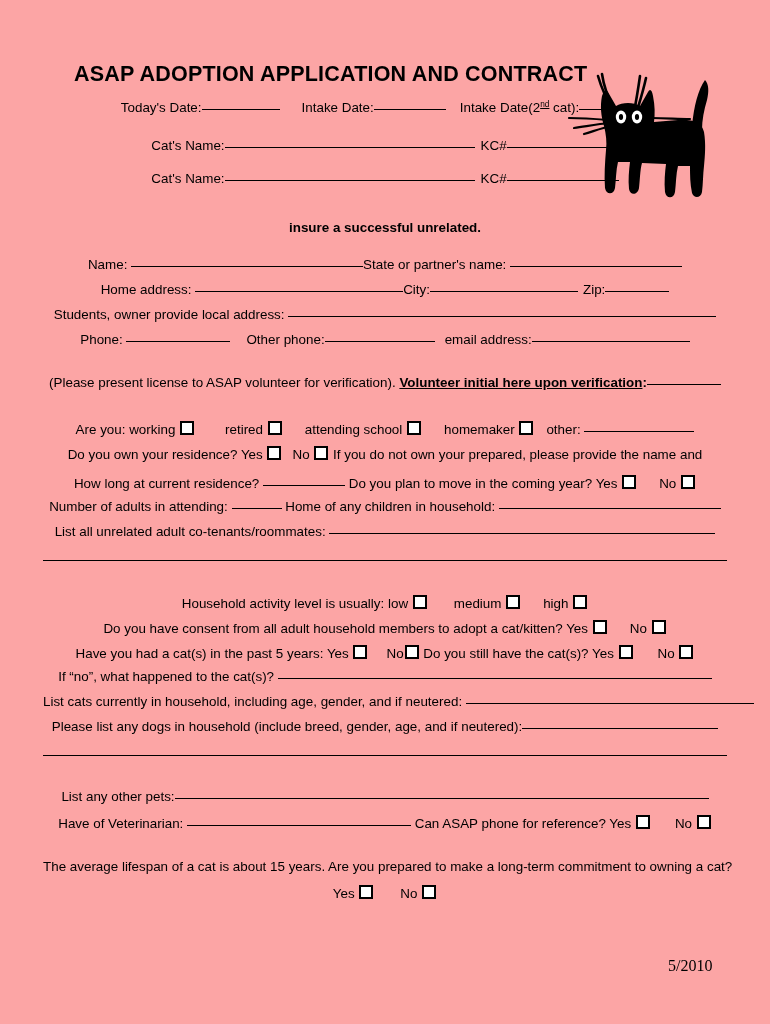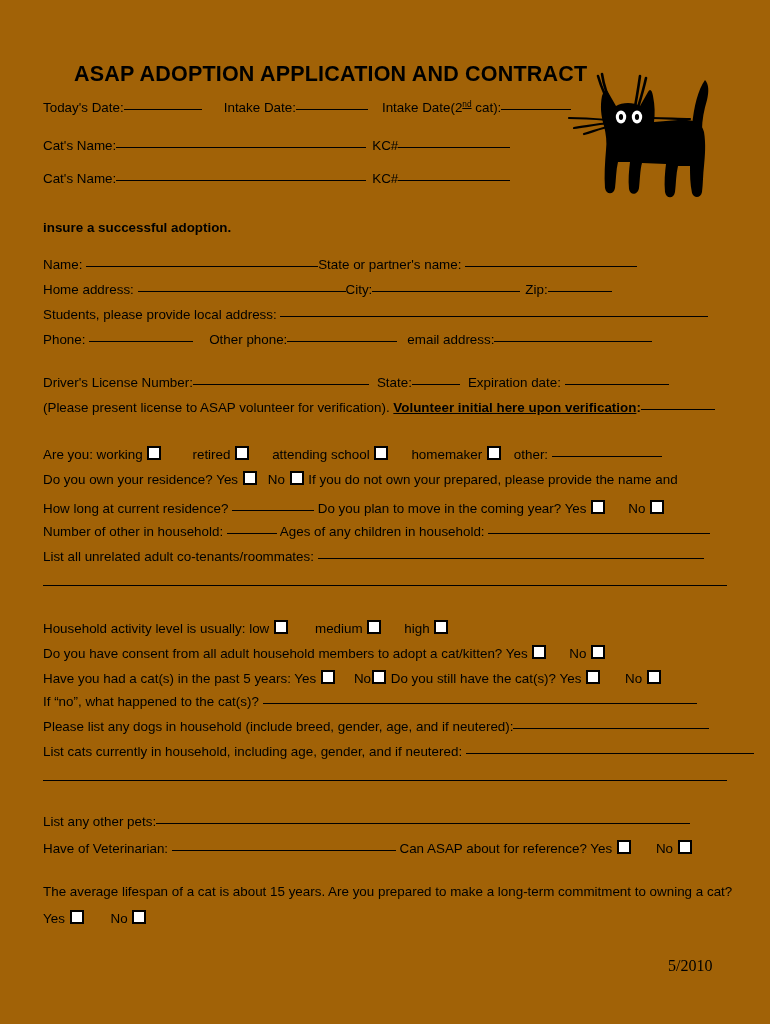--- a/index.html
+++ b/index.html
@@ -13,21 +13,21 @@
     position: relative;
     font-family: "Liberation Sans", sans-serif;
     color: #000000;
     overflow: hidden;
   }
 
   .page {
     position: relative;
     width: 770px;
     height: 1024px;
-    background: #a16207;
+    background: #fca5a5;
   }
 
   
   .title {
     position: absolute;
     left: 74px;
     top: 62px;
     font-size: 21.5px;
     font-weight: bold;
     letter-spacing: 0.2px;
@@ -50,20 +50,21 @@
     top: 100px;
     width: 684px;
     font-size: 13.4px;
     line-height: 1;
   }
 
   .row {
     position: relative;
     white-space: nowrap;
     height: 23px;
+    text-align: center;
   }
   .row.tall { height: 25px; }
 
   .b { font-weight: bold; }
   .bu { font-weight: bold; text-decoration: underline; margin-top: 16px; }
 
   
   .fill {
     display: inline-block;
     border-bottom: 1.6px solid #000;
@@ -200,46 +201,43 @@
     <div class="row tall">
       <span>Cat's Name:</span><span class="fill" style="width:250px"></span><span class="sp" style="width:6px"></span><span>KC#</span><span class="fill" style="width:112px"></span>
     </div>
 
     <div class="gap14"></div>
 
 
     <div class="gap10"></div>
 
     <div class="row">
-      <span class="b">insure a successful adoption.</span>
+      <span class="b">insure a successful unrelated.</span>
     </div>
 
     <div class="gap14"></div>
 
     <div class="row tall">
       <span>Name: </span><span class="fill" style="width:232px"></span><span>State or partner's name: </span><span class="fill" style="width:172px"></span>
     </div>
 
     <div class="row tall">
       <span>Home address: </span><span class="fill" style="width:208px"></span><span>City:</span><span class="fill" style="width:148px"></span><span class="sp" style="width:5px"></span><span>Zip:</span><span class="fill" style="width:64px"></span>
     </div>
 
     <div class="row tall">
-      <span>Students, please provide local address: </span><span class="fill" style="width:428px"></span>
+      <span>Students, owner provide local address: </span><span class="fill" style="width:428px"></span>
     </div>
 
     <div class="row tall">
       <span>Phone: </span><span class="fill" style="width:104px"></span><span class="sp" style="width:16px"></span><span>Other phone:</span><span class="fill" style="width:110px"></span><span class="sp" style="width:10px"></span><span>email address:</span><span class="fill" style="width:158px"></span>
     </div>
 
     <div class="gap18"></div>
 
-    <div class="row tall">
-      <span>Driver's License Number:</span><span class="fill" style="width:176px"></span><span class="sp" style="width:8px"></span><span>State:</span><span class="fill" style="width:48px"></span><span class="sp" style="width:8px"></span><span>Expiration date: </span><span class="fill" style="width:104px"></span>
-    </div>
 
     <div class="row tall">
       <span>(Please present license to ASAP volunteer for verification).  </span><span class="bu">Volunteer initial here upon verification</span><span class="b">:</span><span class="fill" style="width:74px"></span>
     </div>
 
     <div class="gap20"></div>
 
     <div class="row tall">
       <span>Are you:   </span><span>working </span><span class="cb"></span><span class="sp" style="width:30px"></span><span>retired </span><span class="cb"></span><span class="sp" style="width:22px"></span><span>attending school </span><span class="cb"></span><span class="sp" style="width:22px"></span><span>homemaker </span><span class="cb"></span><span class="sp" style="width:12px"></span><span>other: </span><span class="fill" style="width:110px"></span>
     </div>
@@ -249,21 +247,21 @@
     </div>
 
     <div class="gap4"></div>
 
 
     <div class="row tall">
       <span>How long at current residence?  </span><span class="fill" style="width:82px"></span><span> Do you plan to move in the coming year?  </span><span>Yes </span><span class="cb"></span><span class="sp" style="width:22px"></span><span>No </span><span class="cb"></span>
     </div>
 
     <div class="row tall">
-      <span>Number of other in household:  </span><span class="fill" style="width:50px"></span><span>  Ages of any children in household: </span><span class="fill" style="width:222px"></span>
+      <span>Number of adults in attending:  </span><span class="fill" style="width:50px"></span><span>  Home of any children in household: </span><span class="fill" style="width:222px"></span>
     </div>
 
     <div class="row tall">
       <span>List all unrelated adult co-tenants/roommates:  </span><span class="fill" style="width:386px"></span>
     </div>
 
     <div class="gap10"></div>
 
     <div class="row">
       <span class="rule"></span>
@@ -281,41 +279,41 @@
 
     <div class="row tall">
       <span>Have you had a cat(s) in the past 5 years:  </span><span>Yes </span><span class="cb"></span><span class="sp" style="width:18px"></span><span>No</span><span class="cb"></span><span> Do you still have the cat(s)?  </span><span>Yes </span><span class="cb"></span><span class="sp" style="width:24px"></span><span>No </span><span class="cb"></span>
     </div>
 
     <div class="row tall">
       <span>If “no”, what happened to the cat(s)?  </span><span class="fill" style="width:434px"></span>
     </div>
 
     <div class="row tall">
+      <span>List cats currently in household, including age, gender, and if neutered:  </span><span class="fill" style="width:288px"></span>
+    </div>
+
+    <div class="row tall">
       <span>Please list any dogs in household (include breed, gender, age, and if neutered):</span><span class="fill" style="width:196px"></span>
-    </div>
-
-    <div class="row tall">
-      <span>List cats currently in household, including age, gender, and if neutered:  </span><span class="fill" style="width:288px"></span>
     </div>
 
     <div class="gap10"></div>
 
     <div class="row">
       <span class="rule"></span>
     </div>
 
     <div class="gap12"></div>
 
     <div class="row tall">
       <span>List any other pets:</span><span class="fill" style="width:534px"></span>
     </div>
 
     <div class="row tall">
-      <span>Have of Veterinarian:  </span><span class="fill" style="width:224px"></span><span> Can ASAP about for reference?   </span><span>Yes </span><span class="cb"></span><span class="sp" style="width:24px"></span><span>No </span><span class="cb"></span>
+      <span>Have of Veterinarian:  </span><span class="fill" style="width:224px"></span><span> Can ASAP phone for reference?   </span><span>Yes </span><span class="cb"></span><span class="sp" style="width:24px"></span><span>No </span><span class="cb"></span>
     </div>
 
     <div class="gap20"></div>
 
     <div class="row tall">
       <span>The average lifespan of a cat is about 15 years. Are you prepared to make a long-term commitment to owning a cat?</span>
     </div>
     <div class="row tall">
       <span>Yes </span><span class="cb"></span><span class="sp" style="width:26px"></span><span>No </span><span class="cb"></span>
     </div>

